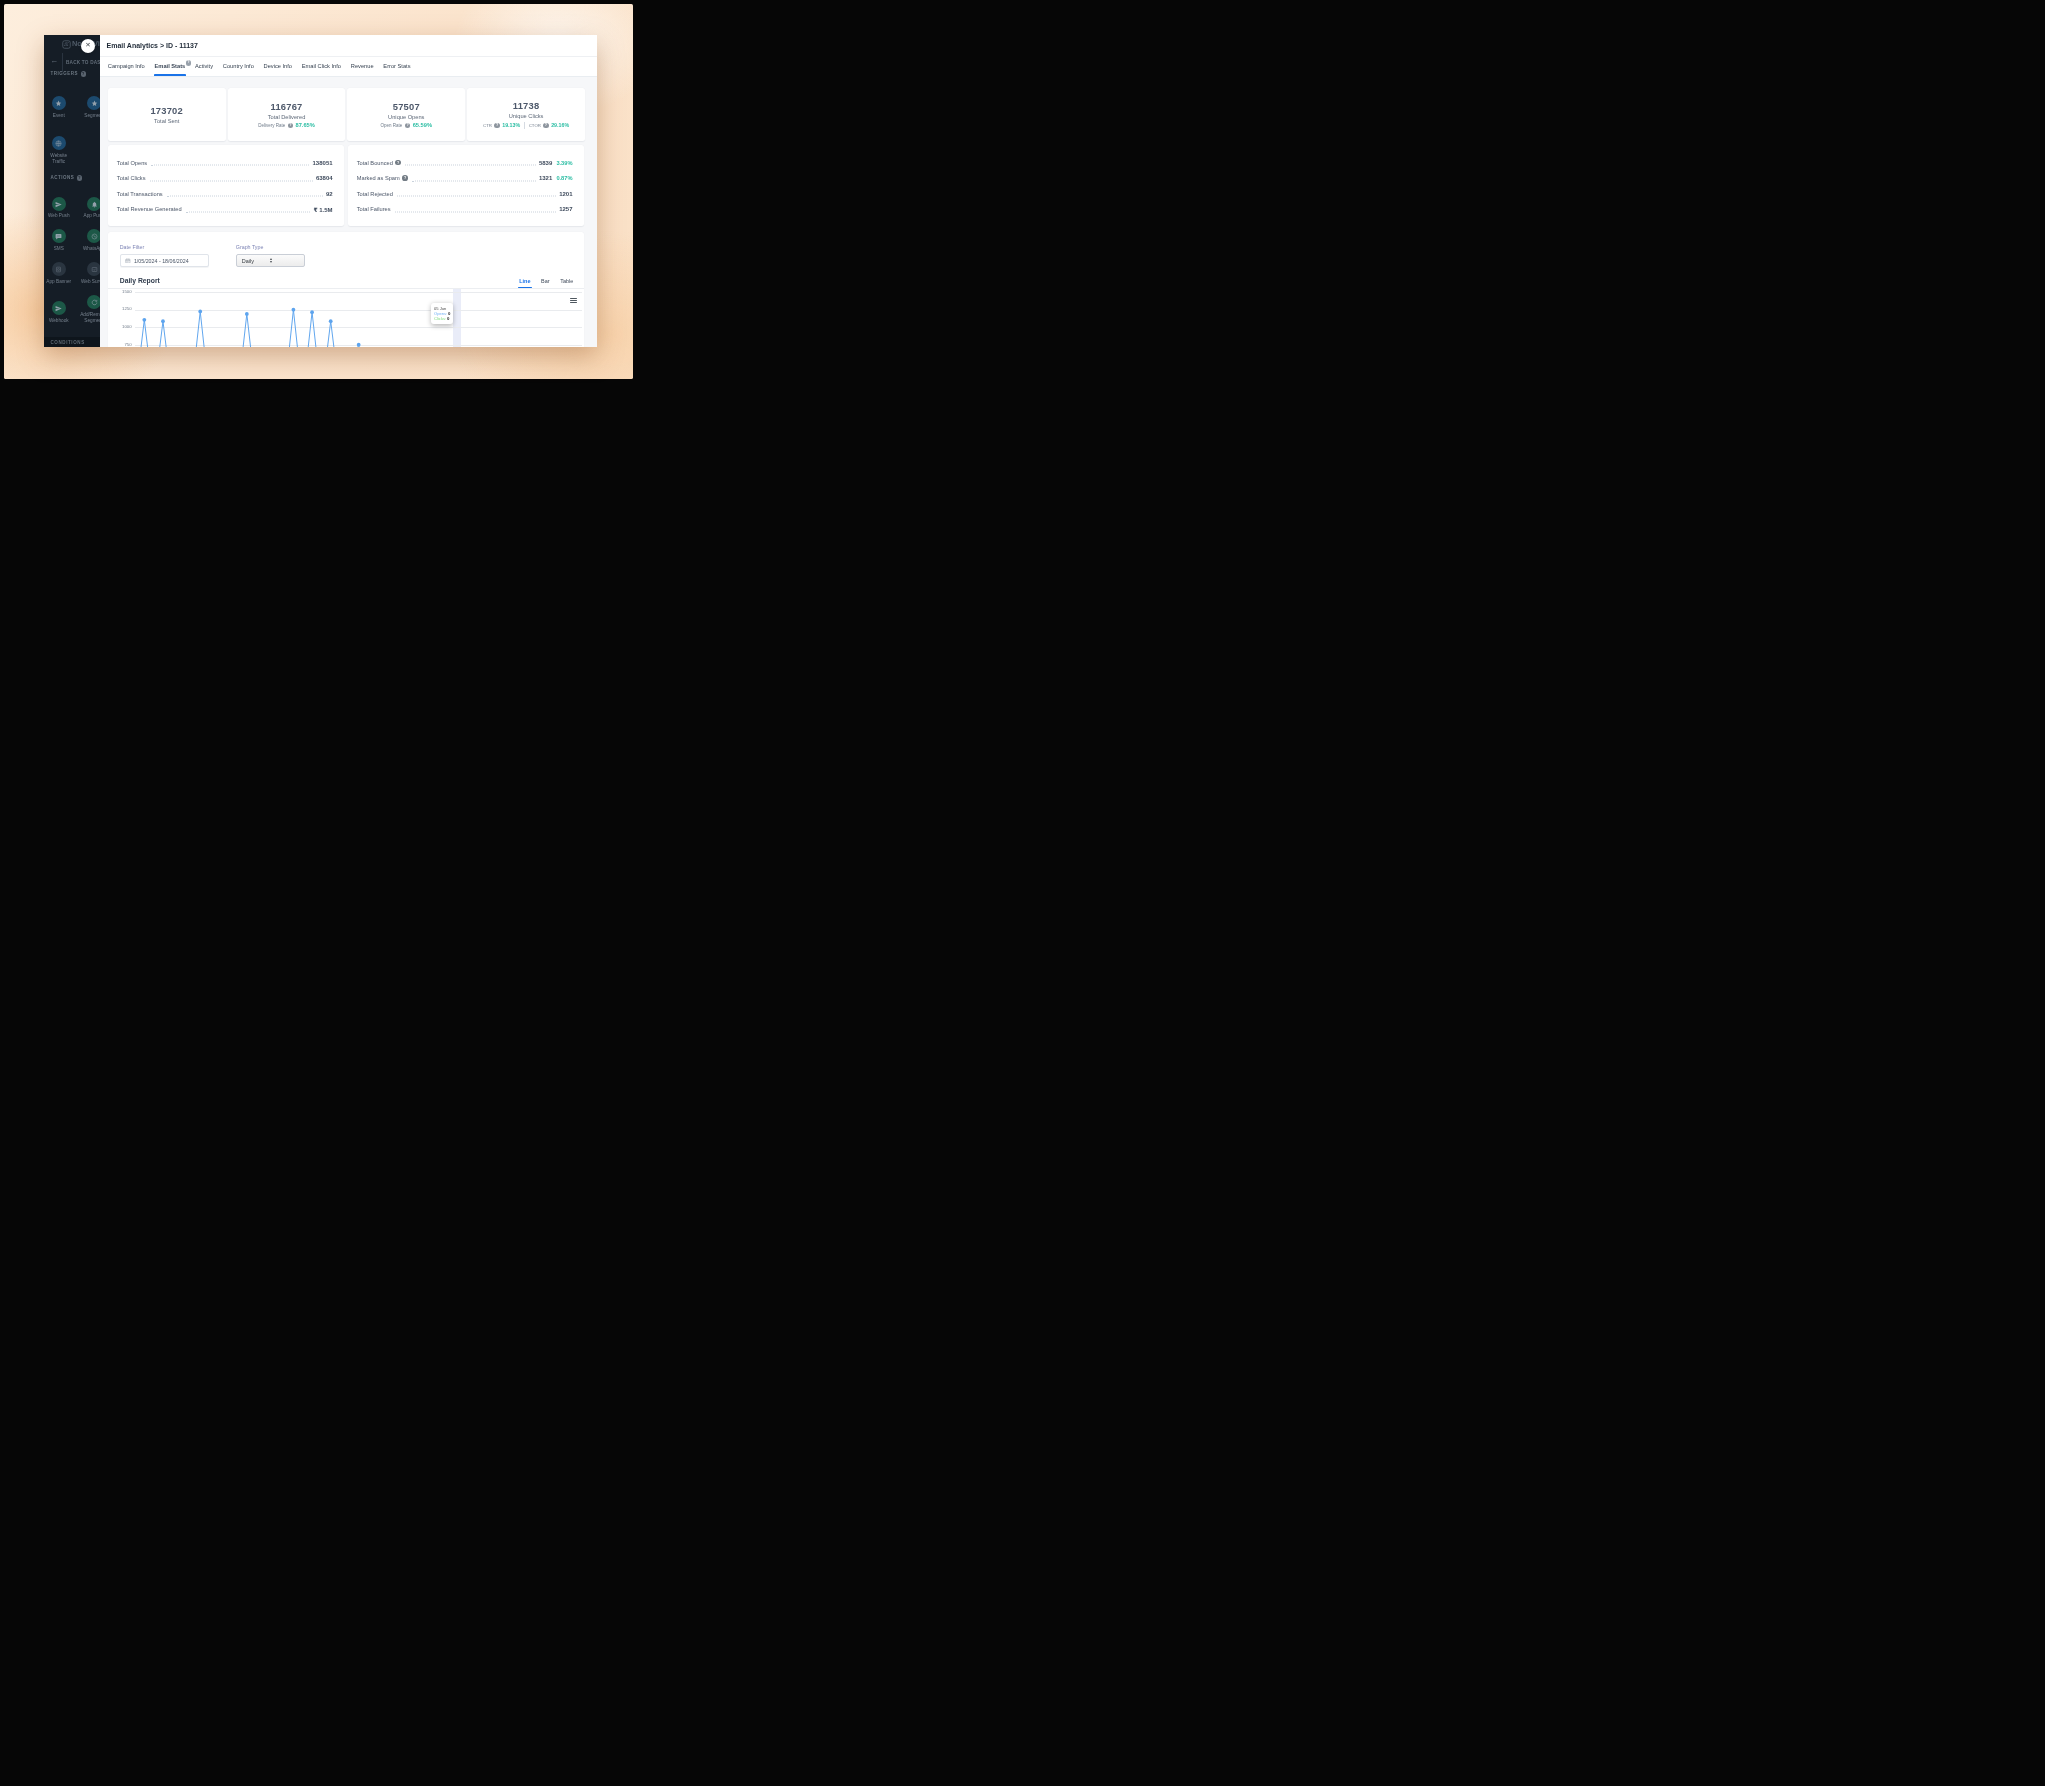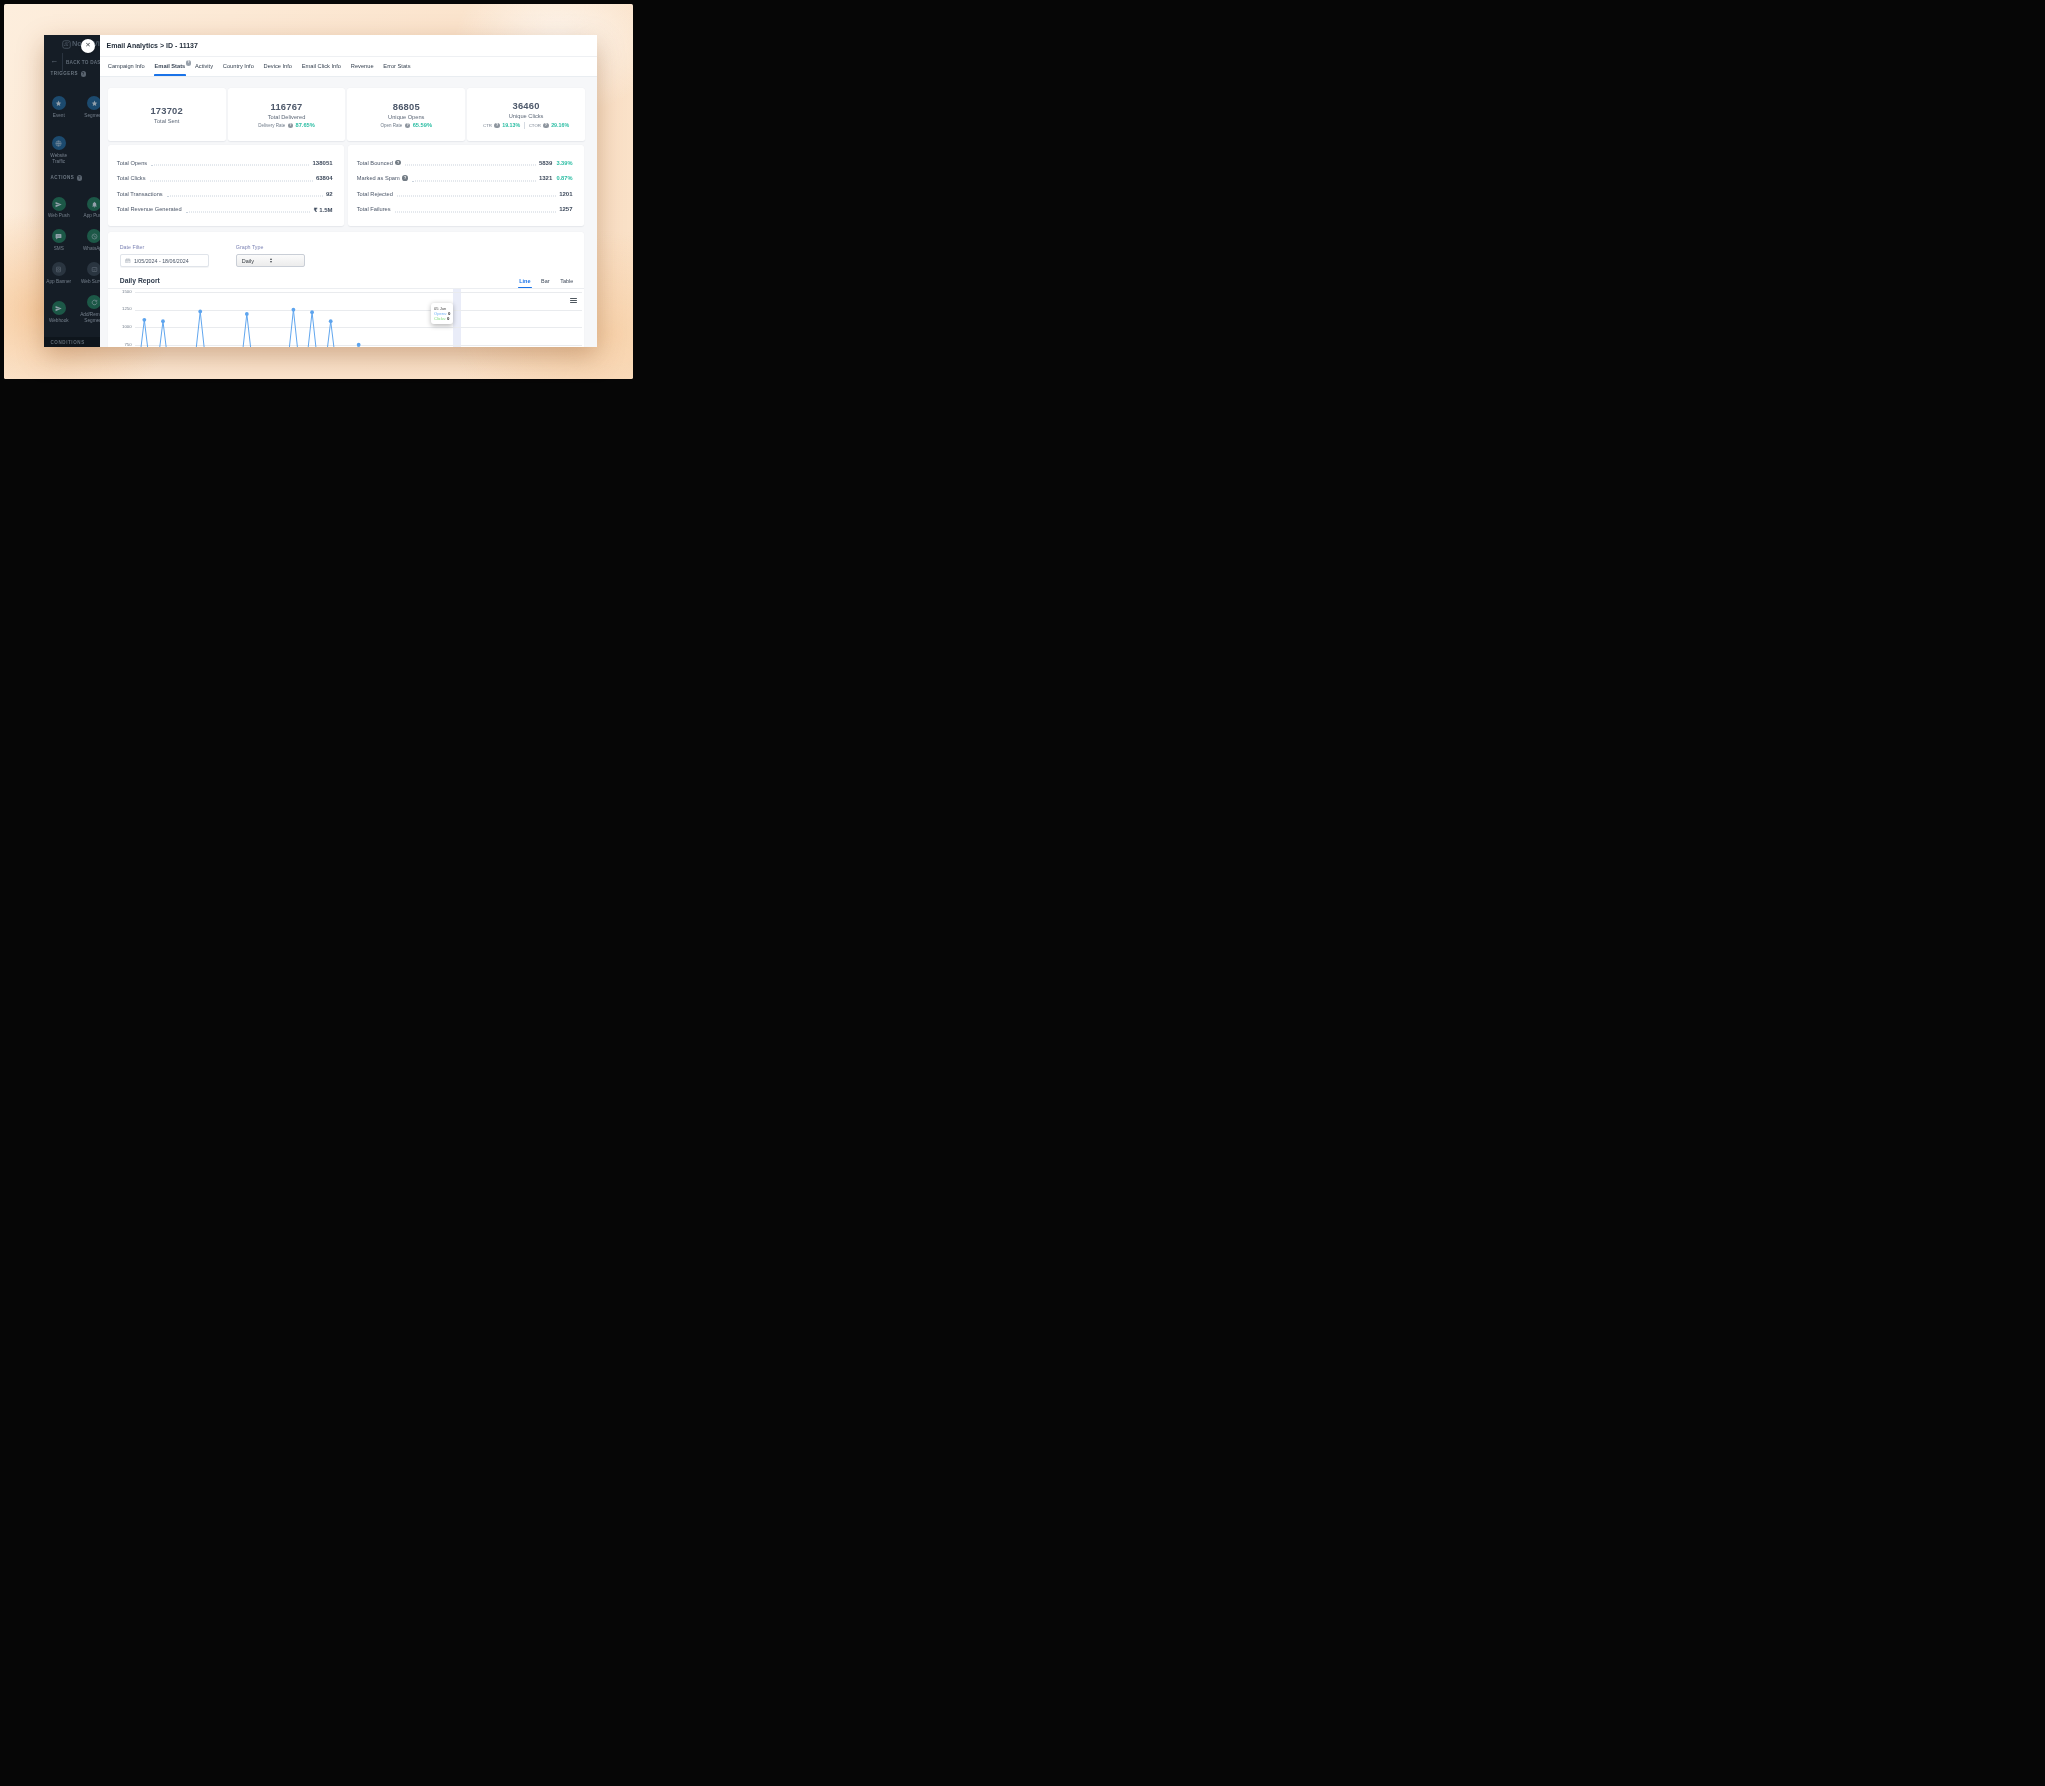--- a/index.html
+++ b/index.html
@@ -260,30 +260,30 @@
           <div class="card">
             <div class="big">116767</div>
             <div class="blab">Total Delivered</div>
             <div class="sub">
               <span>Delivery Rate</span>
               <span class="help md"></span>
               <span class="tealv">87.65%</span>
             </div>
           </div>
           <div class="card">
-            <div class="big">86805</div>
+            <div class="big">57507</div>
             <div class="blab">Unique Opens</div>
             <div class="sub">
               <span>Open Rate</span>
               <span class="help md"></span>
               <span class="tealv">65.59%</span>
             </div>
           </div>
           <div class="card">
-            <div class="big">36460</div>
+            <div class="big">11738</div>
             <div class="blab">Unique Clicks</div>
             <div class="sub">
               <span class="sm">CTR</span>
               <span class="help md"></span>
               <span class="tealv sm2">19.13%</span>
               <span class="subdiv"></span>
               <span class="sm">CTOR</span>
               <span class="help md"></span>
               <span class="tealv sm2">29.16%</span>
             </div>

